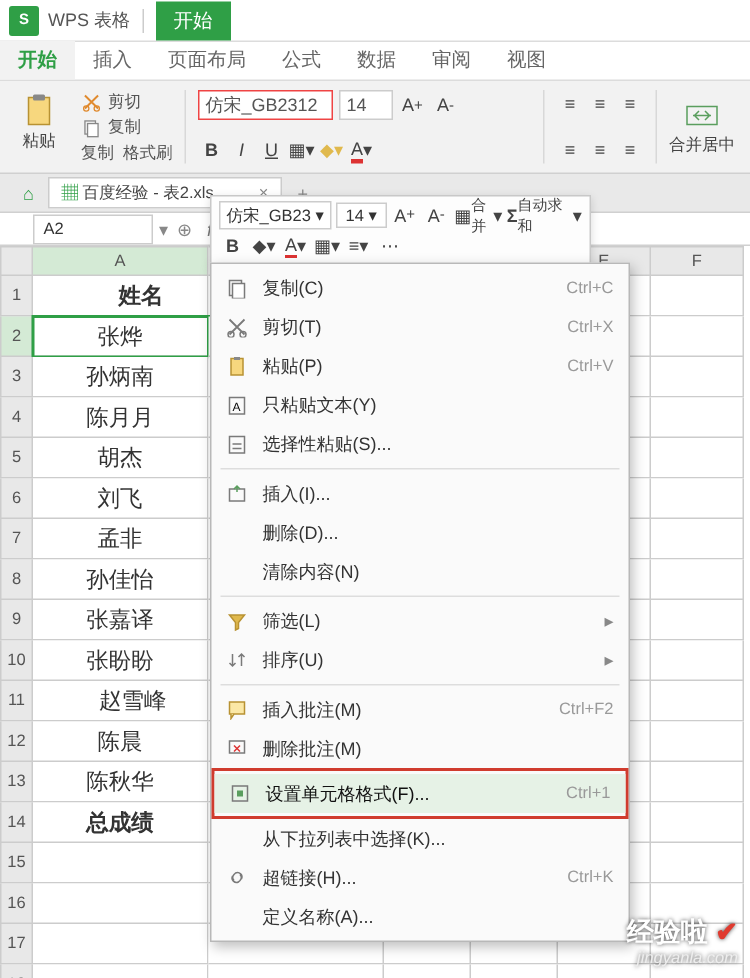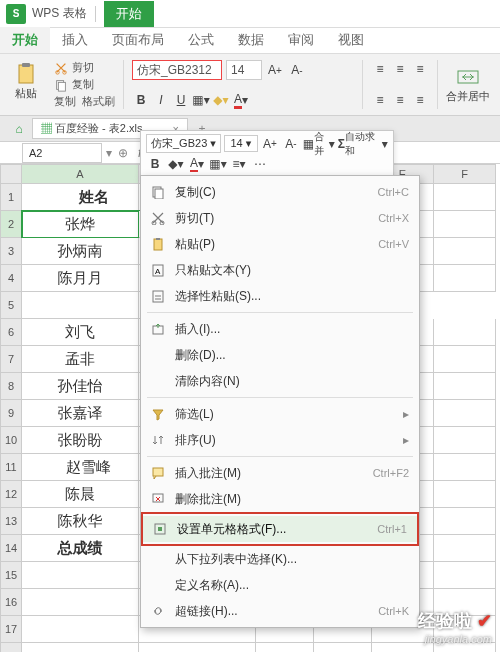--- a/index.html
+++ b/index.html
@@ -223,20 +223,21 @@
         <div class="rhdr">4</div>
         <div class="cell cA" style="width: 117px;">陈月月</div>
         <div class="cell" style="width: 117px;"></div>
         <div class="cell" style="width: 58px;"></div>
         <div class="cell" style="width: 58px;"></div>
         <div class="cell" style="width: 62px;"></div>
         <div class="cell" style="width: 62px;"></div>
       </div>
       <div class="row">
         <div class="rhdr">5</div>
+        <div class="cell cA" style="width: 117px;">胡杰</div>
         <div class="cell" style="width: 117px;"></div>
         <div class="cell" style="width: 58px;"></div>
         <div class="cell" style="width: 58px;"></div>
         <div class="cell" style="width: 62px;"></div>
         <div class="cell" style="width: 62px;"></div>
       </div>
       <div class="row">
         <div class="rhdr">6</div>
         <div class="cell cA" style="width: 117px;">刘飞</div>
         <div class="cell" style="width: 117px;"></div>
@@ -503,31 +504,31 @@
         <span class="ci-label">设置单元格格式(F)...</span>
         <span class="ci-sc">Ctrl+1</span>
       </div>
     </div>
     <div class="ctx-item">
       <span class="ci-ico"></span>
       <span class="ci-label">从下拉列表中选择(K)...</span>
       <span class="ci-sc"></span>
     </div>
     <div class="ctx-item">
+      <span class="ci-ico">
+        <svg viewBox="0 0 14 14">
+          <path d="M5 9a3 3 0 010-4l1-1a3 3 0 014 4M9 5a3 3 0 010 4l-1 1a3 3 0 01-4-4" fill="none" stroke="currentColor"></path>
+        </svg>
+      </span>
+      <span class="ci-label">超链接(H)...</span>
+      <span class="ci-sc">Ctrl+K</span>
+    </div>
+    <div class="ctx-item">
       <span class="ci-ico"></span>
       <span class="ci-label">定义名称(A)...</span>
       <span class="ci-sc"></span>
-    </div>
-    <div class="ctx-item">
-      <span class="ci-ico">
-        <svg viewBox="0 0 14 14">
-          <path d="M5 9a3 3 0 010-4l1-1a3 3 0 014 4M9 5a3 3 0 010 4l-1 1a3 3 0 01-4-4" fill="none" stroke="currentColor"></path>
-        </svg>
-      </span>
-      <span class="ci-label">超链接(H)...</span>
-      <span class="ci-sc">Ctrl+K</span>
     </div>
   </div>
 
 <div class="watermark">
   <div class="wm-top">经验啦</div>
   <div class="wm-sub">jingyanla.com</div>
 </div>
 
 </body></html>

